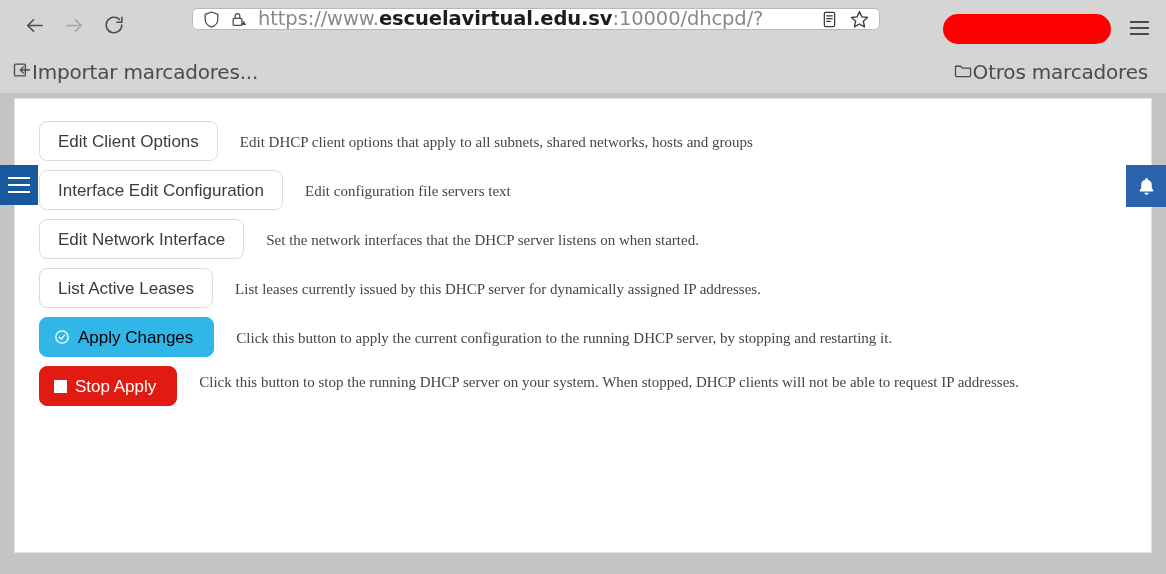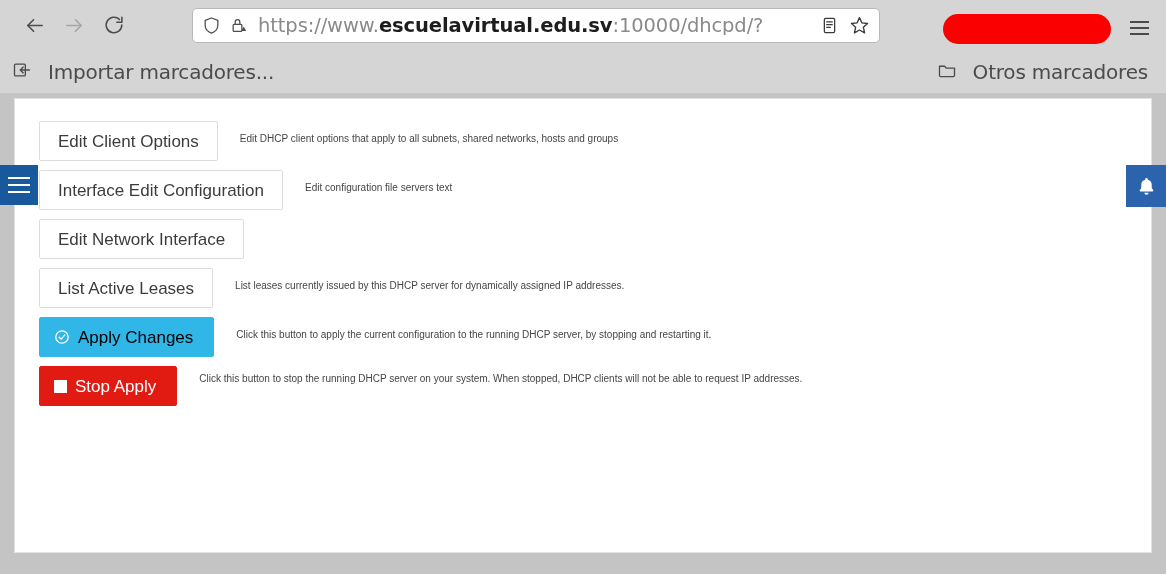--- a/index.html
+++ b/index.html
@@ -39,21 +39,21 @@
     cursor: pointer;
     flex: none;
   }
   .nav-btn svg { display: block; }
 
   .urlbar {
     position: absolute;
     left: 192px;
     top: 8px;
     width: 688px;
-    height: 35px;
+    height: 22px;
     background: #ffffff;
     border: 1px solid #b9b9b9;
     border-radius: 5px;
     display: flex;
     align-items: center;
     padding: 0 9px;
     gap: 9px;
   }
 
   .urlbar-icon { flex: none; display: flex; align-items: center; }
@@ -127,21 +127,21 @@
     display: flex;
     align-items: center;
     justify-content: space-between;
     padding: 0 14px 0 8px;
     position: relative;
   }
 
   .bm-item {
     display: flex;
     align-items: center;
-    gap: 16px;
+    gap: 0;
     cursor: pointer;
     padding: 3px 4px;
     justify-content: space-between;
   }
 
   .bm-label {
     font-family: "DejaVu Sans", sans-serif;
     font-size: 20px;
     color: #4b4b4b;
     white-space: nowrap;
@@ -183,21 +183,21 @@
     align-items: center;
     justify-content: center;
     gap: 8px;
     height: 40px;
     padding: 0 18px;
     font-family: "Liberation Sans", sans-serif;
     font-size: 17px;
     line-height: 1;
     cursor: pointer;
     white-space: nowrap;
-    border-radius: 2px;
+    border-radius: 8px;
   }
 
   .btn-plain {
     background: #ffffff;
     border: 1px solid #dcdcdc;
     color: #3c3c3c;
   }
 
   .btn-apply {
     background: #30b7e8;
@@ -216,22 +216,22 @@
   .btn-icon { flex: none; display: inline-flex; align-items: center; }
 
   .stop-square {
     width: 13px;
     height: 13px;
     background: #ffffff;
     display: block;
   }
 
   .desc {
-    font-family: Liberation Sans, sans-serif;
-    font-size: 10px;
+    font-family: Liberation Serif, serif;
+    font-size: 15px;
     color: #454545;
     line-height: 1.45;
     padding-top: 11px;
     padding-left: 22px;
     max-width: 860px;
   }
 
   .desc.tight { padding-left: 22px; }
   .desc.two-line { padding-top: 6px; }
 
@@ -405,20 +405,21 @@
       </div>
 
 
       <div class="action-row">
         <button class="btn btn-plain">Interface Edit Configuration</button>
         <div class="desc">Edit configuration file servers text</div>
       </div>
 
       <div class="action-row">
         <button class="btn btn-plain">Edit Network Interface</button>
+        <div class="desc">Set the network interfaces that the DHCP server listens on when started.</div>
       </div>
 
       <div class="action-row">
         <button class="btn btn-plain">List Active Leases</button>
         <div class="desc">List leases currently issued by this DHCP server for dynamically assigned IP addresses.</div>
       </div>
 
       <div class="action-row">
         <button class="btn btn-apply">
           <span class="btn-icon">

